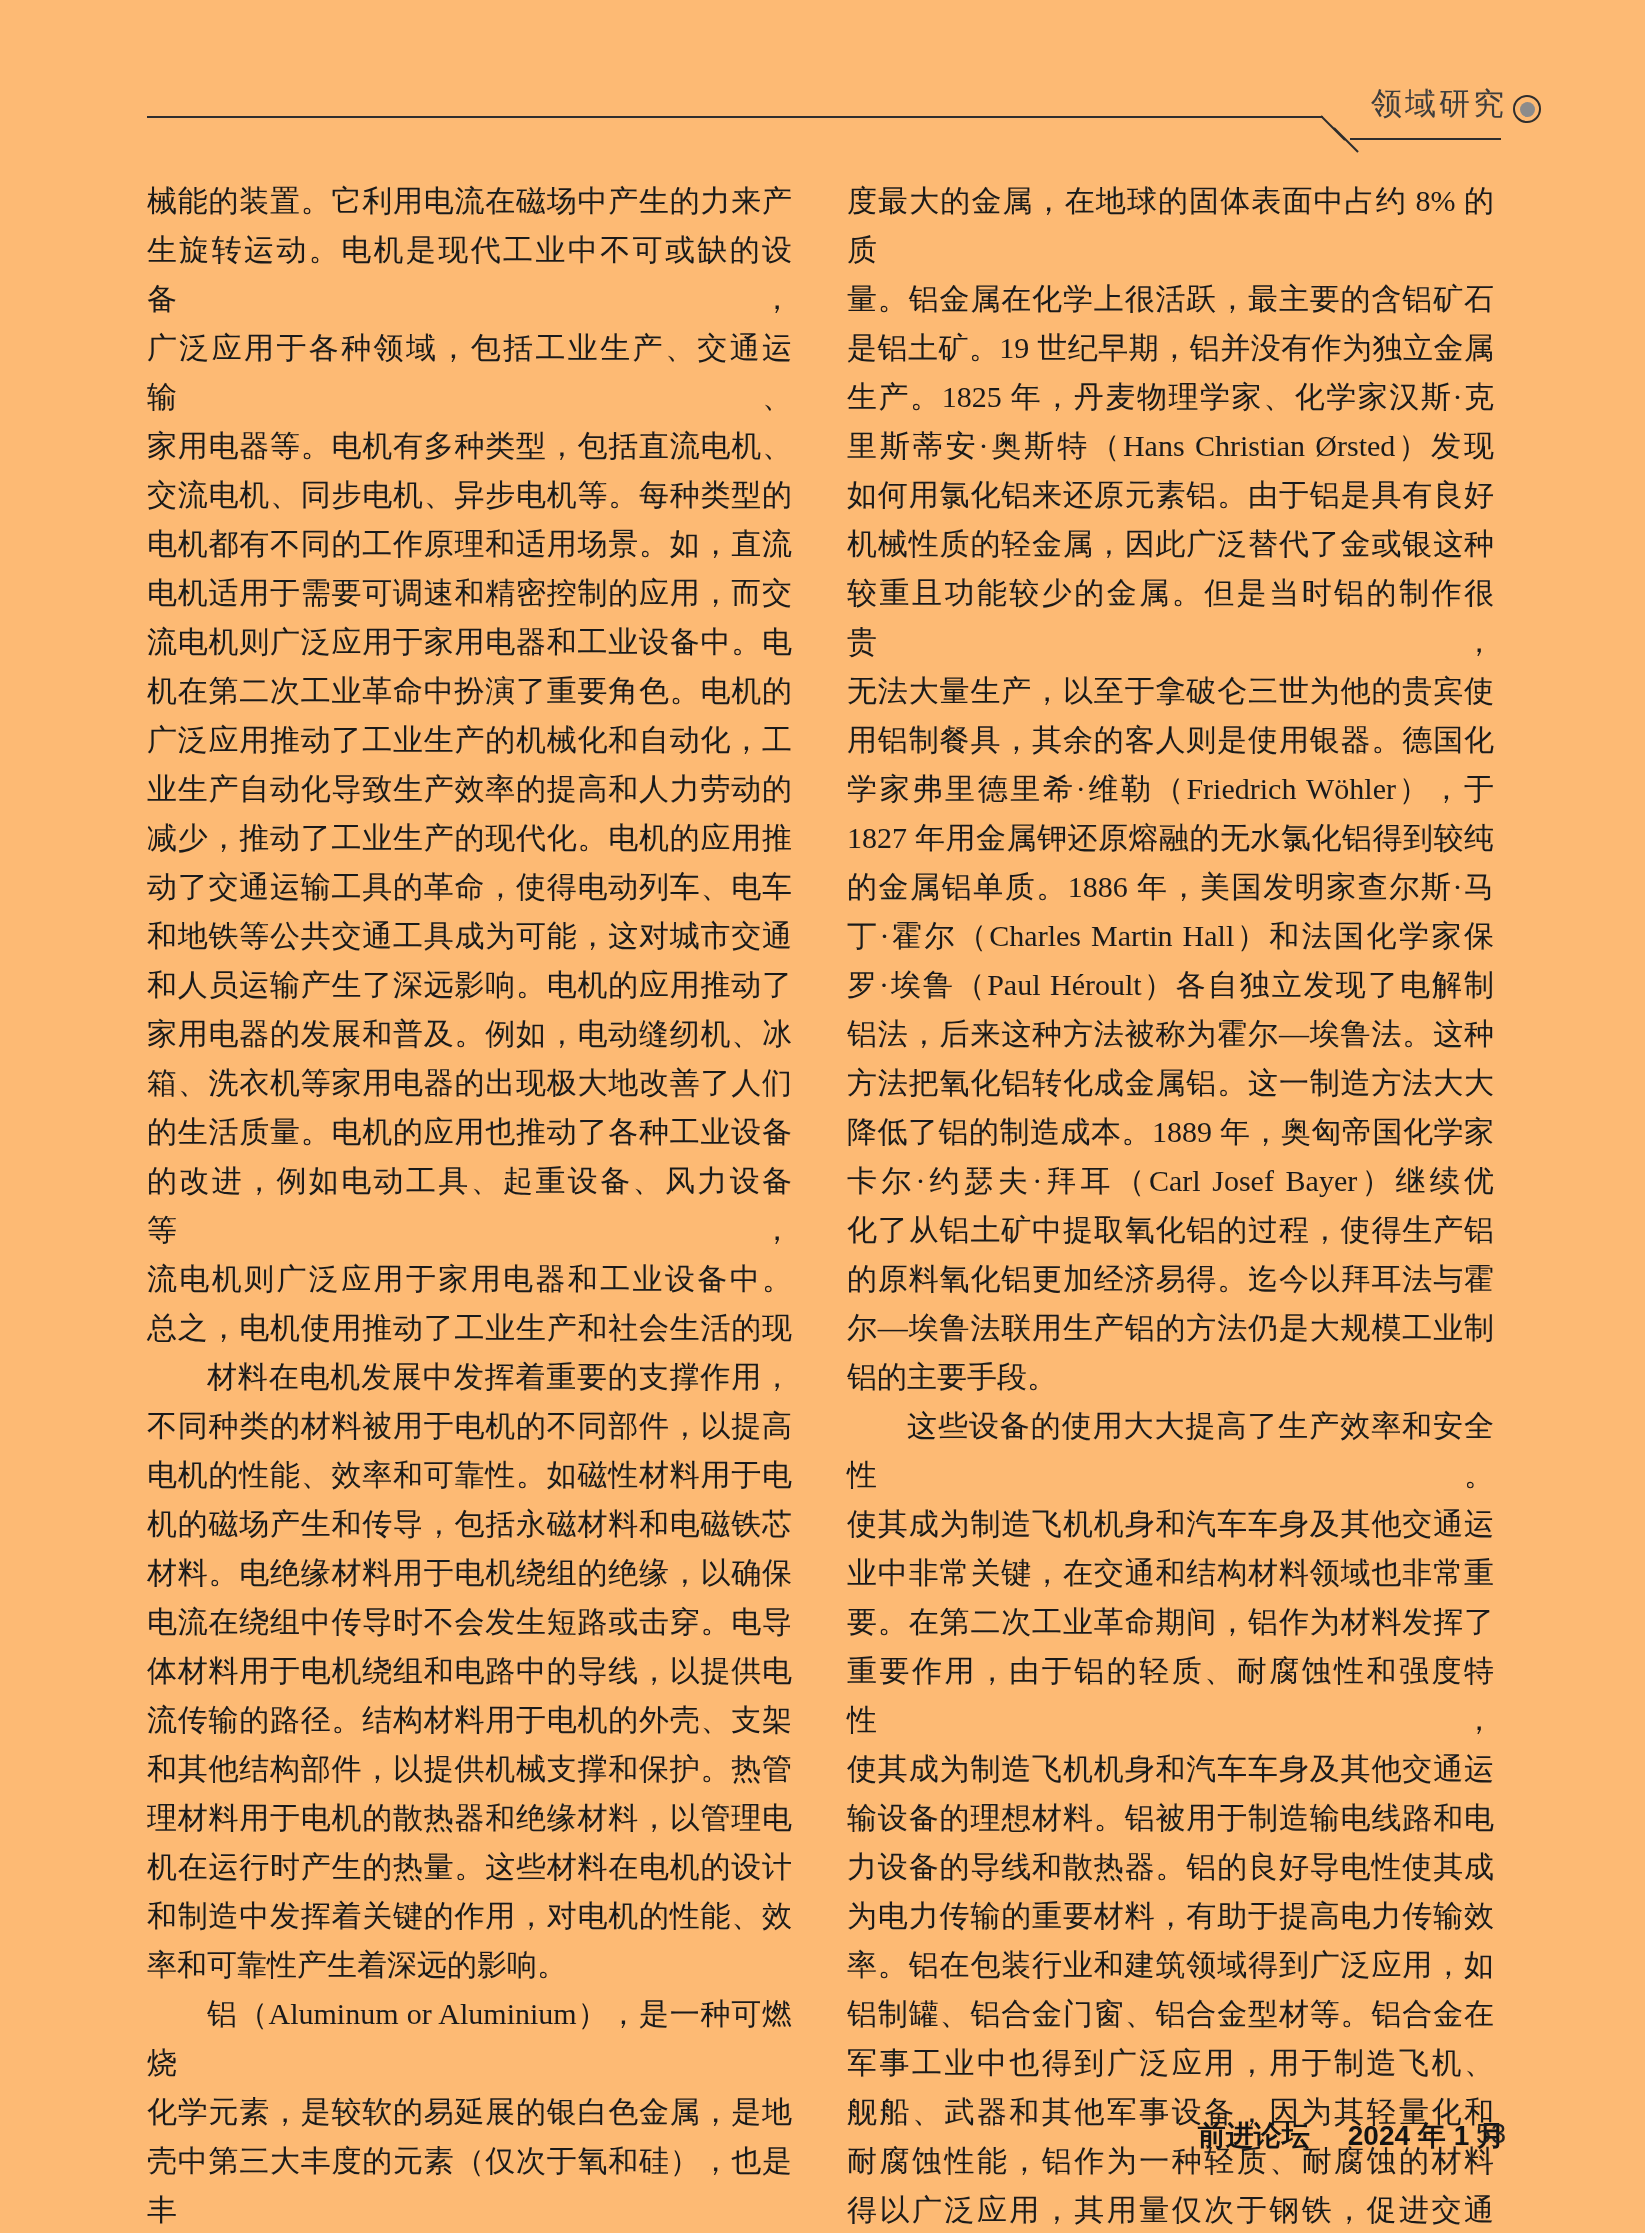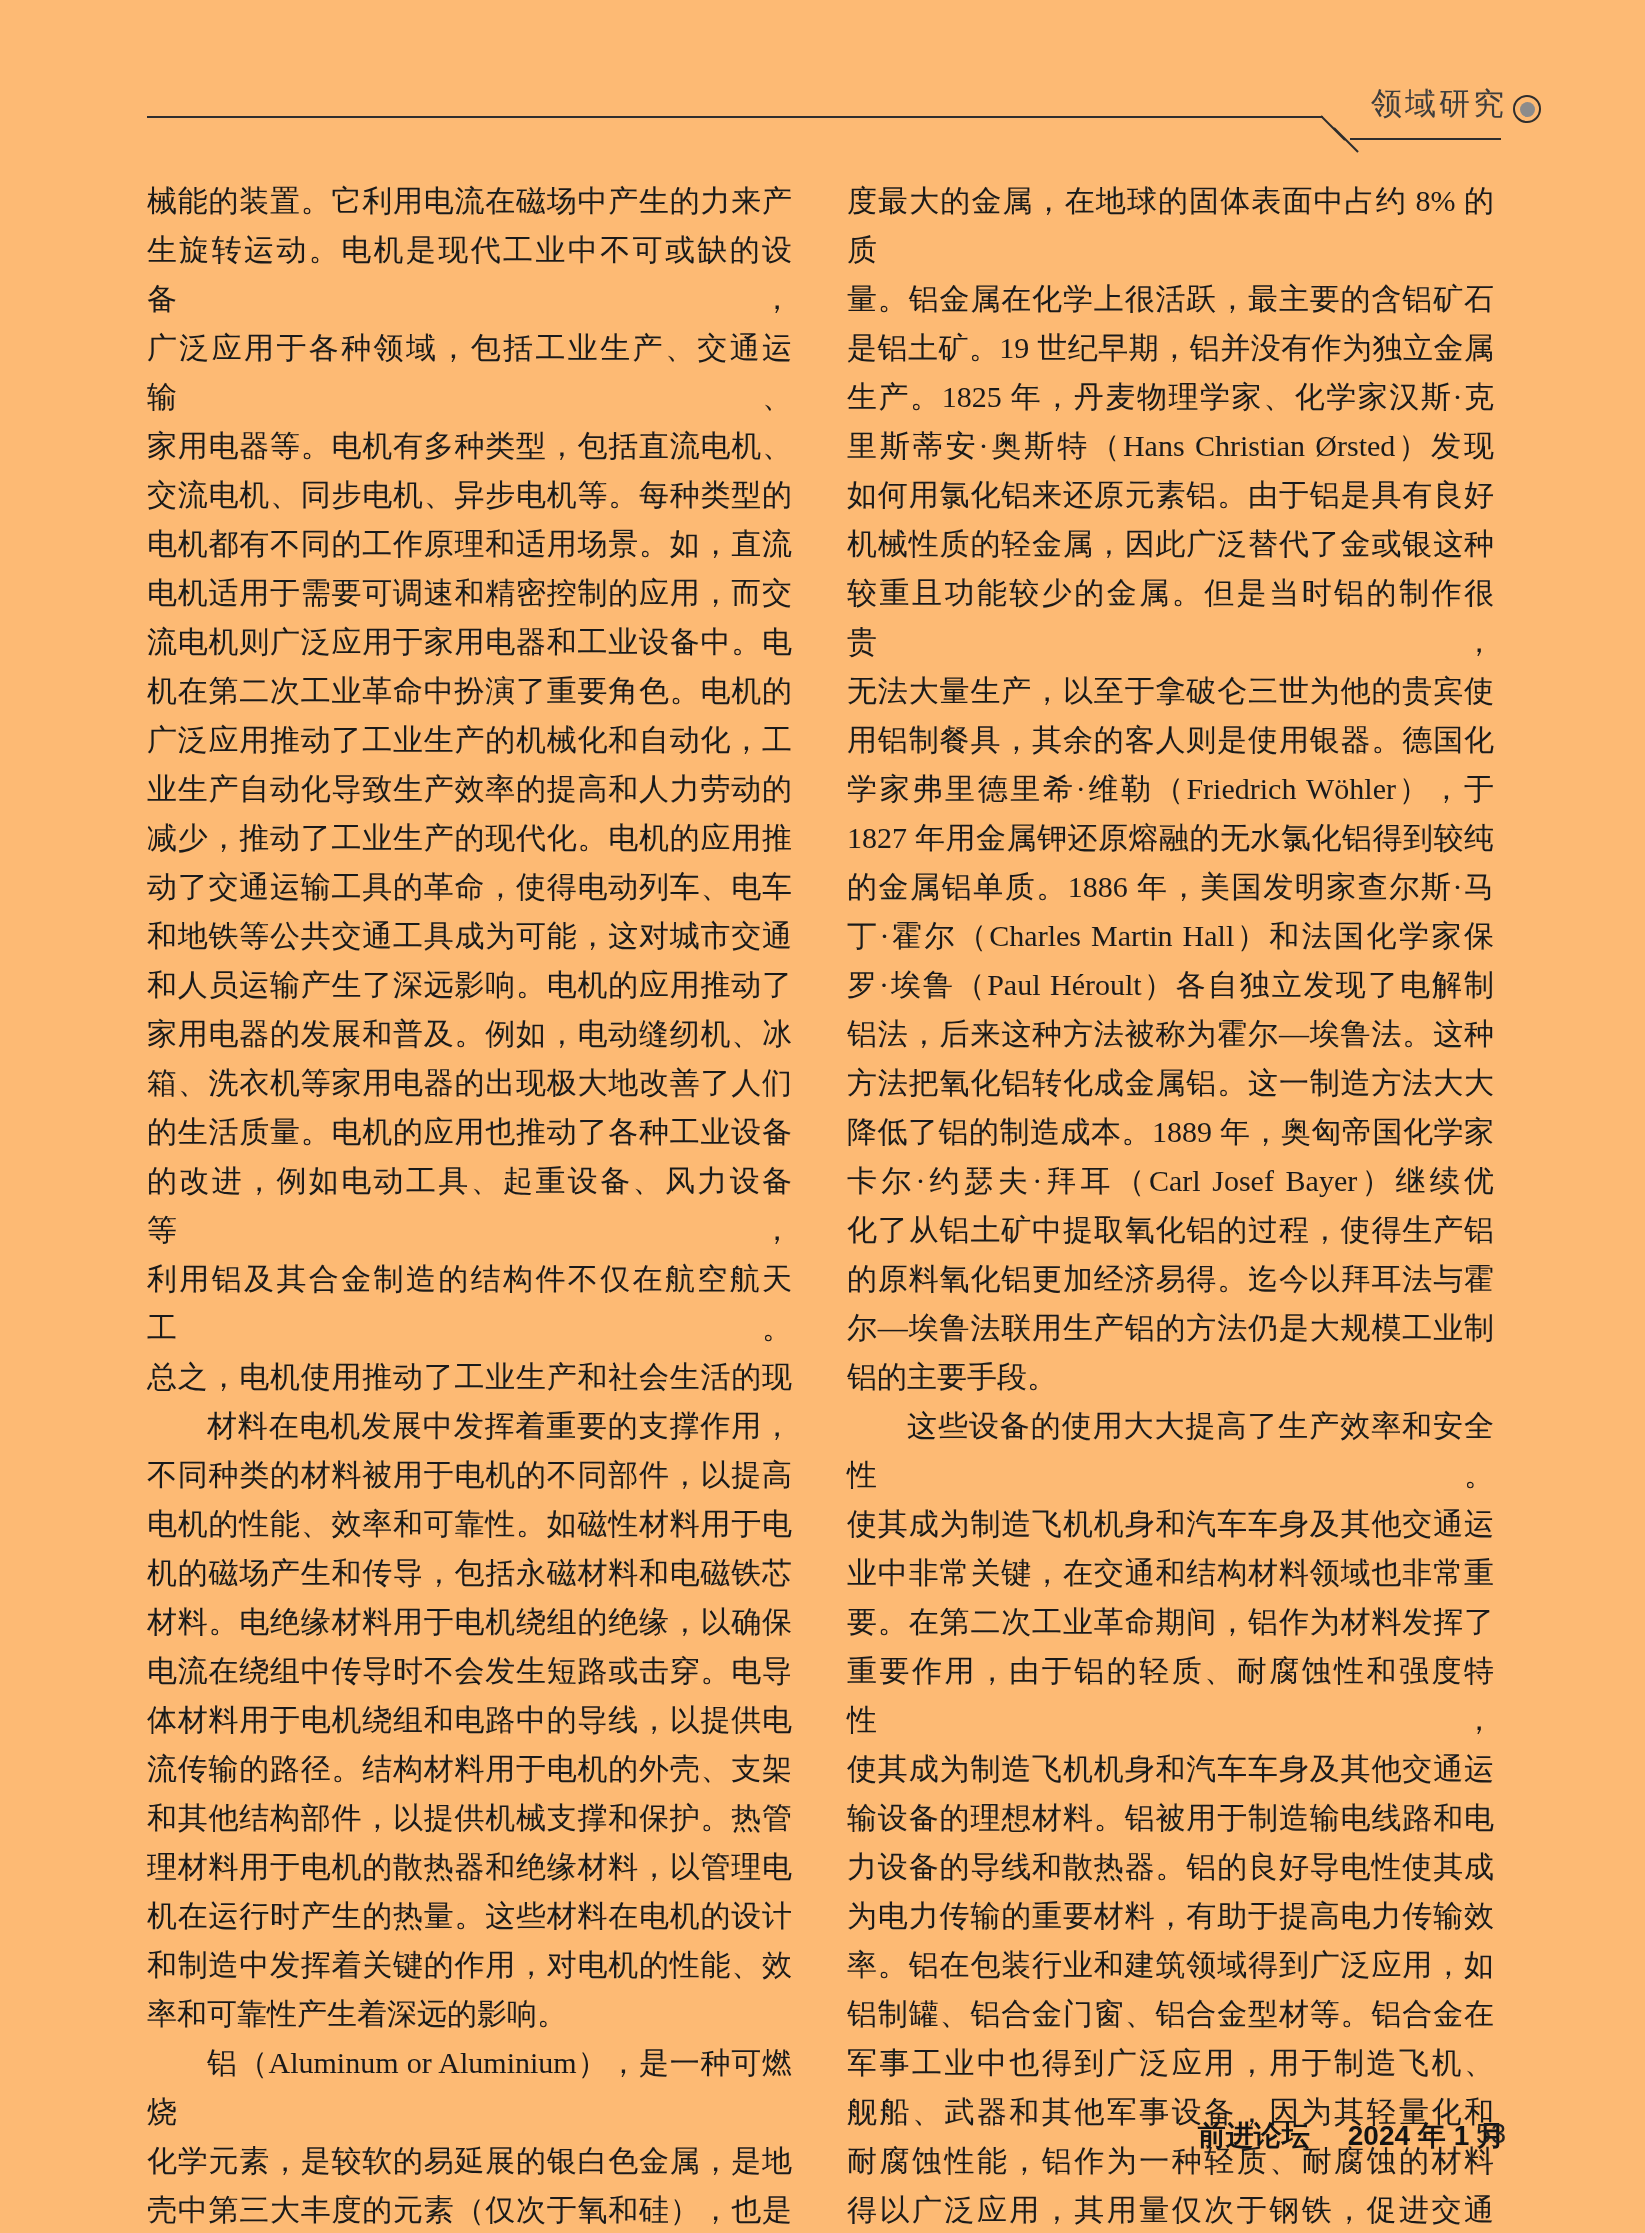--- a/index.html
+++ b/index.html
@@ -83,21 +83,21 @@
       <div class="line">广泛应用推动了工业生产的机械化和自动化，工</div>
       <div class="line">业生产自动化导致生产效率的提高和人力劳动的</div>
       <div class="line">减少，推动了工业生产的现代化。电机的应用推</div>
       <div class="line">动了交通运输工具的革命，使得电动列车、电车</div>
       <div class="line">和地铁等公共交通工具成为可能，这对城市交通</div>
       <div class="line">和人员运输产生了深远影响。电机的应用推动了</div>
       <div class="line">家用电器的发展和普及。例如，电动缝纫机、冰</div>
       <div class="line">箱、洗衣机等家用电器的出现极大地改善了人们</div>
       <div class="line">的生活质量。电机的应用也推动了各种工业设备</div>
       <div class="line">的改进，例如电动工具、起重设备、风力设备等，</div>
-      <div class="line">利用铝及其合金制造的结构件不仅在航空航天工。</div>
+      <div class="line">流电机则广泛应用于家用电器和工业设备中。</div>
       <div class="line">总之，电机使用推动了工业生产和社会生活的现</div>
       <div class="line indent">材料在电机发展中发挥着重要的支撑作用，</div>
       <div class="line">不同种类的材料被用于电机的不同部件，以提高</div>
       <div class="line">电机的性能、效率和可靠性。如磁性材料用于电</div>
       <div class="line">机的磁场产生和传导，包括永磁材料和电磁铁芯</div>
       <div class="line">材料。电绝缘材料用于电机绕组的绝缘，以确保</div>
       <div class="line">电流在绕组中传导时不会发生短路或击穿。电导</div>
       <div class="line">体材料用于电机绕组和电路中的导线，以提供电</div>
       <div class="line">流传输的路径。结构材料用于电机的外壳、支架</div>
       <div class="line">和其他结构部件，以提供机械支撑和保护。热管</div>

